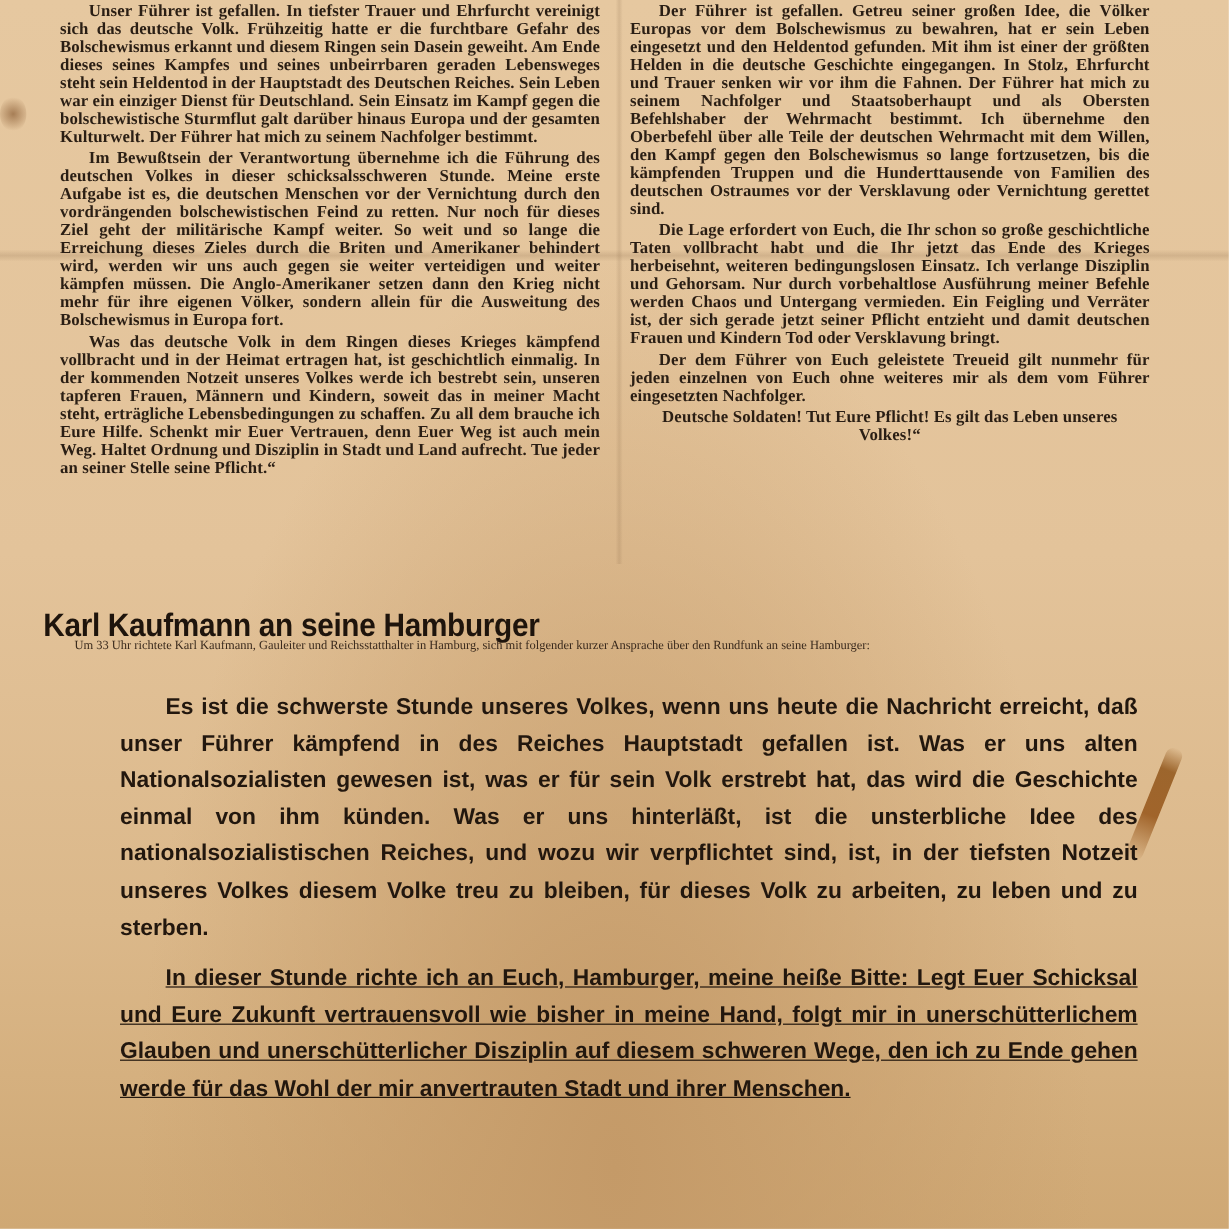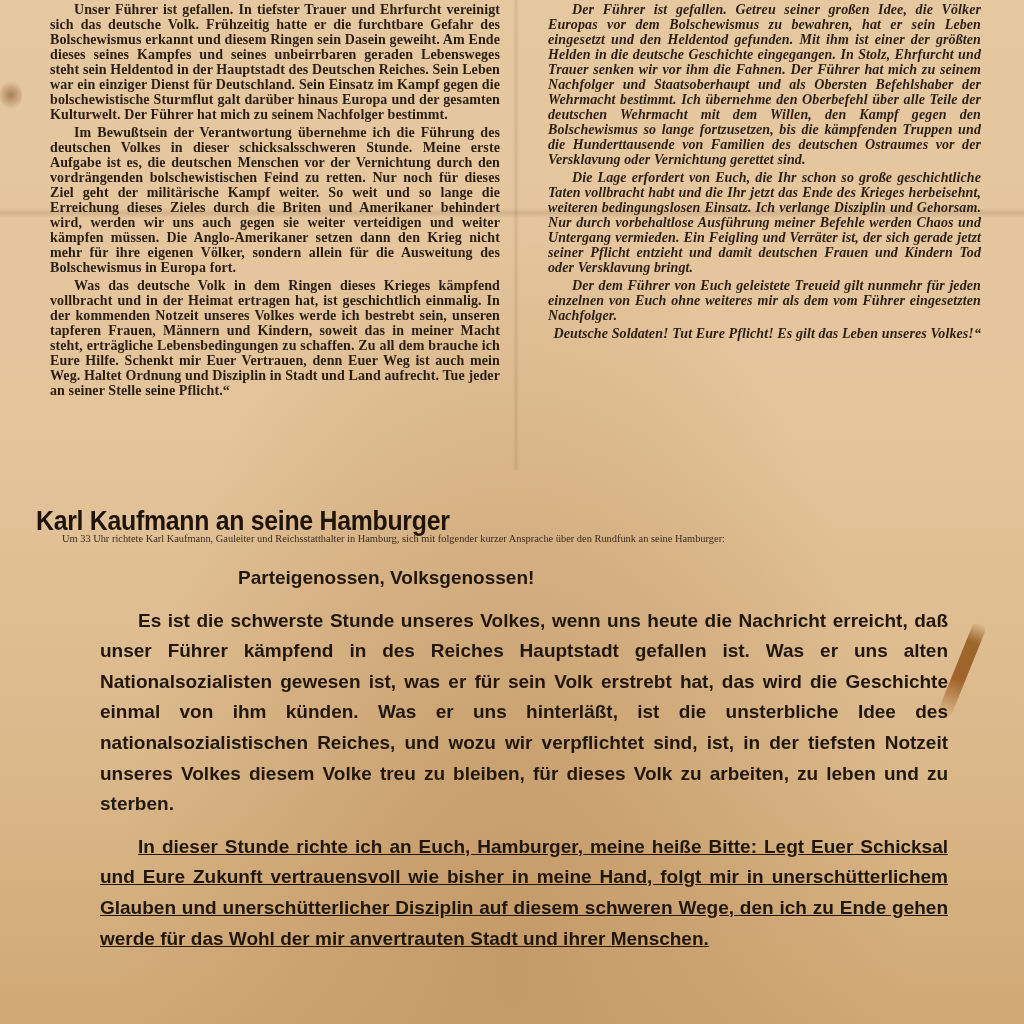--- a/index.html
+++ b/index.html
@@ -33,23 +33,23 @@
     position: absolute; top: 2px;
     font-family: "Liberation Serif", serif;
     font-weight: bold;
     font-size: 14px;
     line-height: 15px;
     text-align: justify;
     letter-spacing: 0.1px;
     color: #2a1e14;
   }
   .col.left { left: 50px; width: 450px; }
-  .col.right { left: 548px; width: 433px; font-style: italic; }
+  .col.right { left: 525px; width: 433px; }
   .col p { margin: 0 0 3px 0; text-indent: 24px; }
-  .col p.center { text-align: right; text-indent: 0; }
+  .col p.center { text-align: center; text-indent: 0; }
   .headline {
     position: absolute; left: 36px; top: 488px;
     font-family: "Liberation Sans", sans-serif;
     font-weight: bold; font-size: 27px; letter-spacing: -0.3px;
     color: #1e140c; transform: scaleX(0.92); transform-origin: left;
   }
   .intro {
     position: absolute; left: 62px; top: 533px; width: 900px;
     font-family: "Liberation Serif", serif;
     font-size: 10.4px; color: #3a2a1d;
@@ -83,17 +83,16 @@
     <p>Der Führer ist gefallen. Getreu seiner großen Idee, die Völker Europas vor dem Bolschewismus zu bewahren, hat er sein Leben eingesetzt und den Heldentod gefunden. Mit ihm ist einer der größten Helden in die deutsche Geschichte eingegangen. In Stolz, Ehrfurcht und Trauer senken wir vor ihm die Fahnen. Der Führer hat mich zu seinem Nachfolger und Staatsoberhaupt und als Obersten Befehlshaber der Wehrmacht bestimmt. Ich übernehme den Oberbefehl über alle Teile der deutschen Wehrmacht mit dem Willen, den Kampf gegen den Bolschewismus so lange fortzusetzen, bis die kämpfenden Truppen und die Hunderttausende von Familien des deutschen Ostraumes vor der Versklavung oder Vernichtung gerettet sind.</p>
     <p>Die Lage erfordert von Euch, die Ihr schon so große geschichtliche Taten vollbracht habt und die Ihr jetzt das Ende des Krieges herbeisehnt, weiteren bedingungslosen Einsatz. Ich verlange Disziplin und Gehorsam. Nur durch vorbehaltlose Ausführung meiner Befehle werden Chaos und Untergang vermieden. Ein Feigling und Verräter ist, der sich gerade jetzt seiner Pflicht entzieht und damit deutschen Frauen und Kindern Tod oder Versklavung bringt.</p>
     <p>Der dem Führer von Euch geleistete Treueid gilt nunmehr für jeden einzelnen von Euch ohne weiteres mir als dem vom Führer eingesetzten Nachfolger.</p>
     <p class="center">Deutsche Soldaten! Tut Eure Pflicht! Es gilt das Leben unseres Volkes!“</p>
   </div>
 
   <h1 class="headline">Karl Kaufmann an seine Hamburger</h1>
   <div class="intro">Um 33 Uhr richtete Karl Kaufmann, Gauleiter und Reichsstatthalter in Hamburg, sich mit folgender kurzer Ansprache über den Rundfunk an seine Hamburger:</div>
 
   <div class="speech">
-    <span class="salutation">Parteigenossen, Volksgenossen!</span>
     <p>Es ist die schwerste Stunde unseres Volkes, wenn uns heute die Nachricht erreicht, daß unser Führer kämpfend in des Reiches Hauptstadt gefallen ist. Was er uns alten Nationalsozialisten gewesen ist, was er für sein Volk erstrebt hat, das wird die Geschichte einmal von ihm künden. Was er uns hinterläßt, ist die unsterbliche Idee des nationalsozialistischen Reiches, und wozu wir verpflichtet sind, ist, in der tiefsten Notzeit unseres Volkes diesem Volke treu zu bleiben, für dieses Volk zu arbeiten, zu leben und zu sterben.</p>
     <p>In dieser Stunde richte ich an Euch, Hamburger, meine heiße Bitte: Legt Euer Schicksal und Eure Zukunft vertrauensvoll wie bisher in meine Hand, folgt mir in unerschütterlichem Glauben und unerschütterlicher Disziplin auf diesem schweren Wege, den ich zu Ende gehen werde für das Wohl der mir anvertrauten Stadt und ihrer Menschen.</p>
   </div>
 </div>
 
 </body></html>

